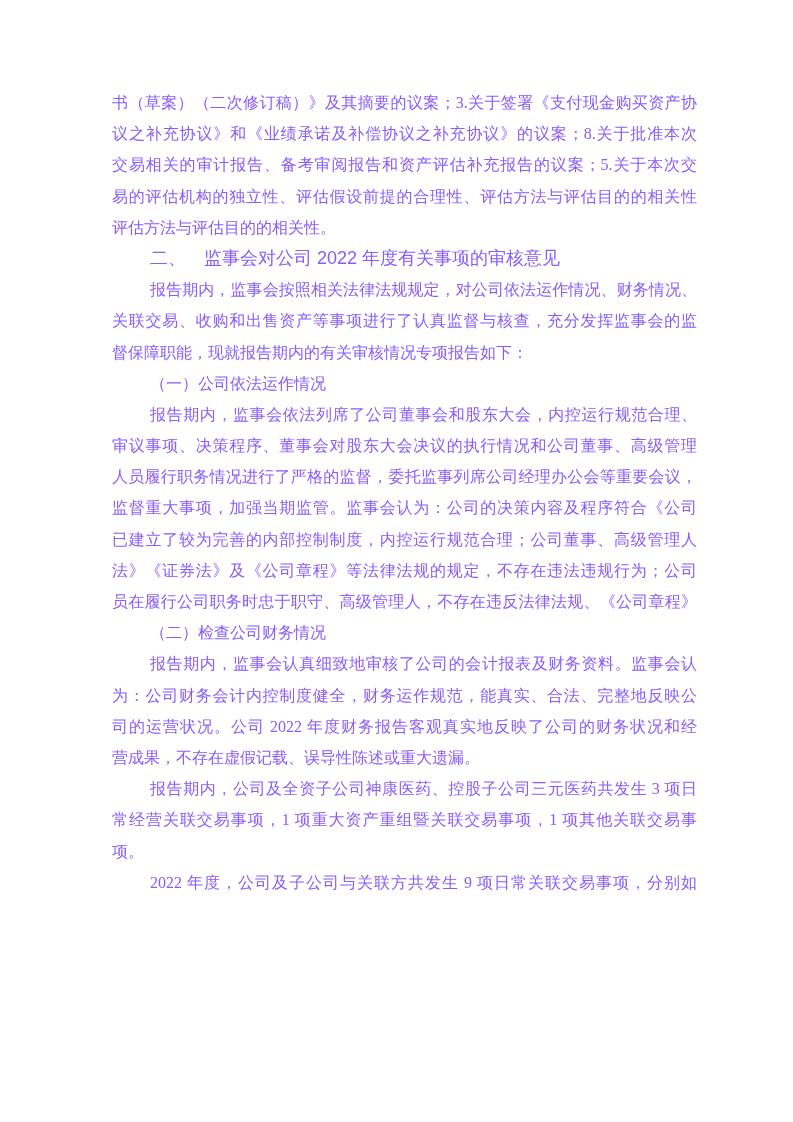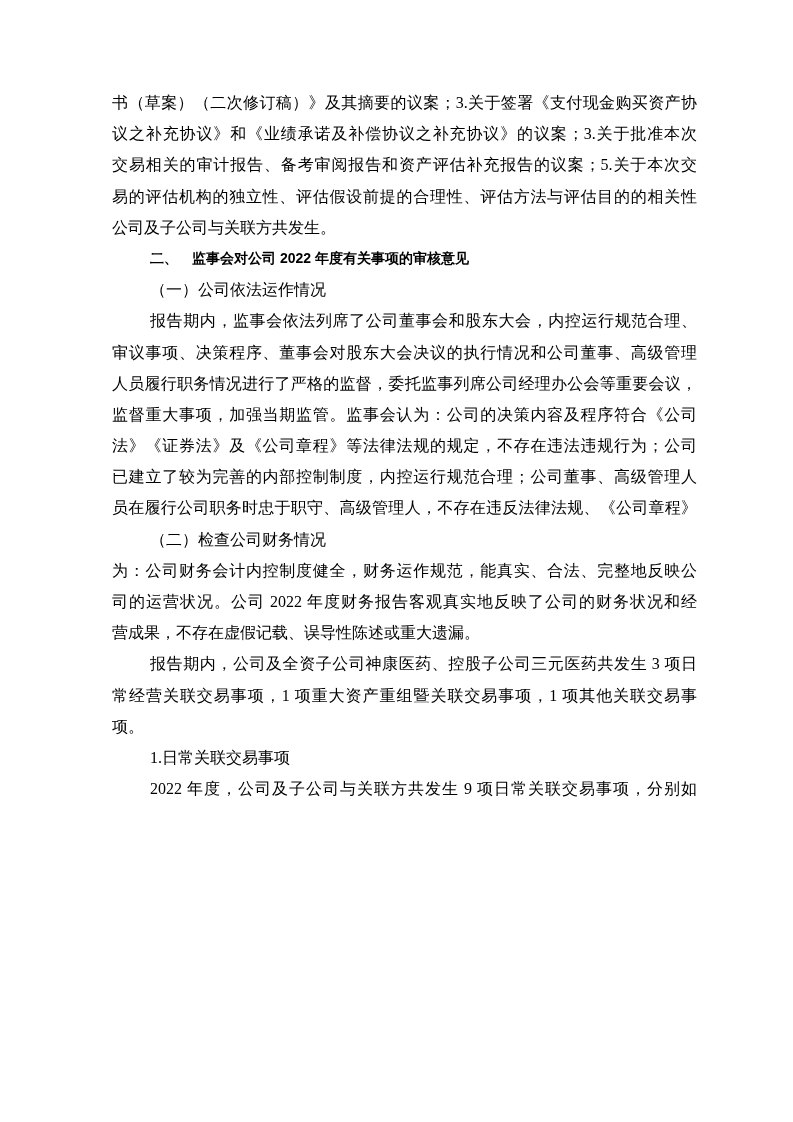--- a/index.html
+++ b/index.html
@@ -7,21 +7,21 @@
     padding: 0;
     background: #ffffff;
   }
   .page {
     position: relative;
     width: 793px;
     height: 1122px;
     background: #ffffff;
     overflow: hidden;
     font-family: "Liberation Serif", "DejaVu Serif", serif;
-    color: #000000;
+    color: #8b5cf6;
   }
   .doc-content {
     position: absolute;
     left: 112px;
     top: 87px;
     width: 585px;
   }
   .para {
     margin: 0;
     padding: 0;
@@ -40,64 +40,67 @@
     text-align: justify;
     text-align-last: justify;
     -moz-text-align-last: justify;
     text-justify: inter-character;
   }
   .line.indent {
     text-indent: 38px;
   }
   .heading .line {
     font-family: "Liberation Sans", "DejaVu Sans", sans-serif;
-    font-weight: 700;
-    font-size: 14px;
+    font-weight: 400;
+    font-size: 18px;
   }
 </style>
 </head>
 <body>
 
 <div class="page">
   <div class="doc-content">
       <div class="para body">
         <div class="line fill">书（草案）（二次修订稿）》及其摘要的议案；3.关于签署《支付现金购买资产协</div>
-        <div class="line fill">议之补充协议》和《业绩承诺及补偿协议之补充协议》的议案；3.关于批准本次</div>
+        <div class="line fill">议之补充协议》和《业绩承诺及补偿协议之补充协议》的议案；8.关于批准本次</div>
         <div class="line fill">交易相关的审计报告、备考审阅报告和资产评估补充报告的议案；5.关于本次交</div>
         <div class="line fill">易的评估机构的独立性、评估假设前提的合理性、评估方法与评估目的的相关性</div>
-        <div class="line">公司及子公司与关联方共发生。</div>
+        <div class="line">评估方法与评估目的的相关性。</div>
       </div>
       <div class="para heading">
         <div class="line indent">二、　监事会对公司 2022 年度有关事项的审核意见</div>
+      </div>
+      <div class="para body">
+        <div class="line indent fill">报告期内，监事会按照相关法律法规规定，对公司依法运作情况、财务情况、</div>
+        <div class="line fill">关联交易、收购和出售资产等事项进行了认真监督与核查，充分发挥监事会的监</div>
+        <div class="line">督保障职能，现就报告期内的有关审核情况专项报告如下：</div>
       </div>
       <div class="para body">
         <div class="line indent">（一）公司依法运作情况</div>
       </div>
       <div class="para body">
         <div class="line indent fill">报告期内，监事会依法列席了公司董事会和股东大会，内控运行规范合理、</div>
         <div class="line fill">审议事项、决策程序、董事会对股东大会决议的执行情况和公司董事、高级管理</div>
         <div class="line fill">人员履行职务情况进行了严格的监督，委托监事列席公司经理办公会等重要会议，</div>
         <div class="line fill">监督重大事项，加强当期监管。监事会认为：公司的决策内容及程序符合《公司</div>
+        <div class="line fill">已建立了较为完善的内部控制制度，内控运行规范合理；公司董事、高级管理人</div>
         <div class="line fill">法》《证券法》及《公司章程》等法律法规的规定，不存在违法违规行为；公司</div>
-        <div class="line fill">已建立了较为完善的内部控制制度，内控运行规范合理；公司董事、高级管理人</div>
         <div class="line fill">员在履行公司职务时忠于职守、高级管理人，不存在违反法律法规、《公司章程》</div>
       </div>
       <div class="para body">
         <div class="line indent">（二）检查公司财务情况</div>
       </div>
       <div class="para body">
+        <div class="line indent fill">报告期内，监事会认真细致地审核了公司的会计报表及财务资料。监事会认</div>
         <div class="line fill">为：公司财务会计内控制度健全，财务运作规范，能真实、合法、完整地反映公</div>
         <div class="line fill">司的运营状况。公司 2022 年度财务报告客观真实地反映了公司的财务状况和经</div>
         <div class="line">营成果，不存在虚假记载、误导性陈述或重大遗漏。</div>
       </div>
       <div class="para body">
         <div class="line indent fill">报告期内，公司及全资子公司神康医药、控股子公司三元医药共发生 3 项日</div>
         <div class="line fill">常经营关联交易事项，1 项重大资产重组暨关联交易事项，1 项其他关联交易事</div>
         <div class="line">项。</div>
       </div>
       <div class="para body">
-        <div class="line indent">1.日常关联交易事项</div>
-      </div>
-      <div class="para body">
         <div class="line indent fill">2022 年度，公司及子公司与关联方共发生 9 项日常关联交易事项，分别如</div>
       </div>
     </div>
 </div>
 
 </body></html>

